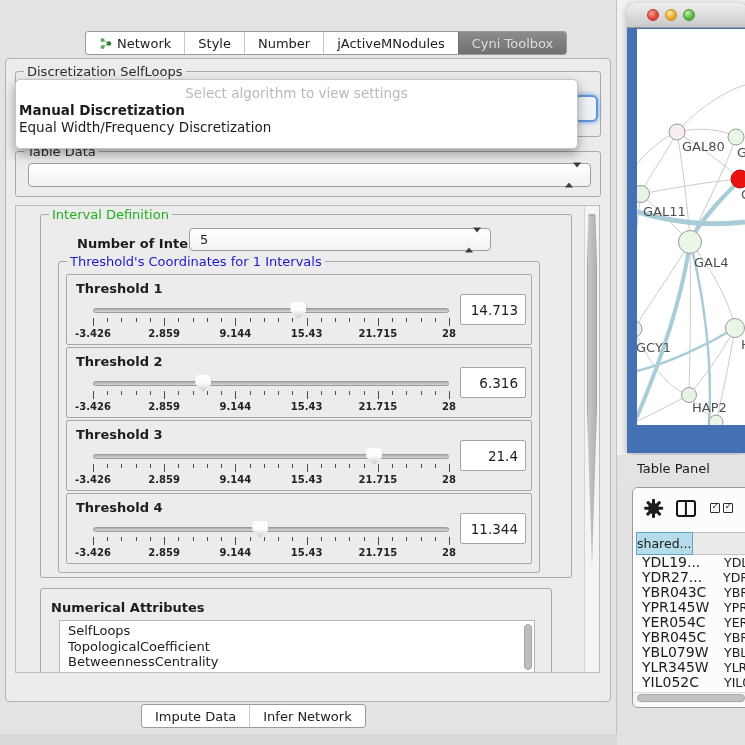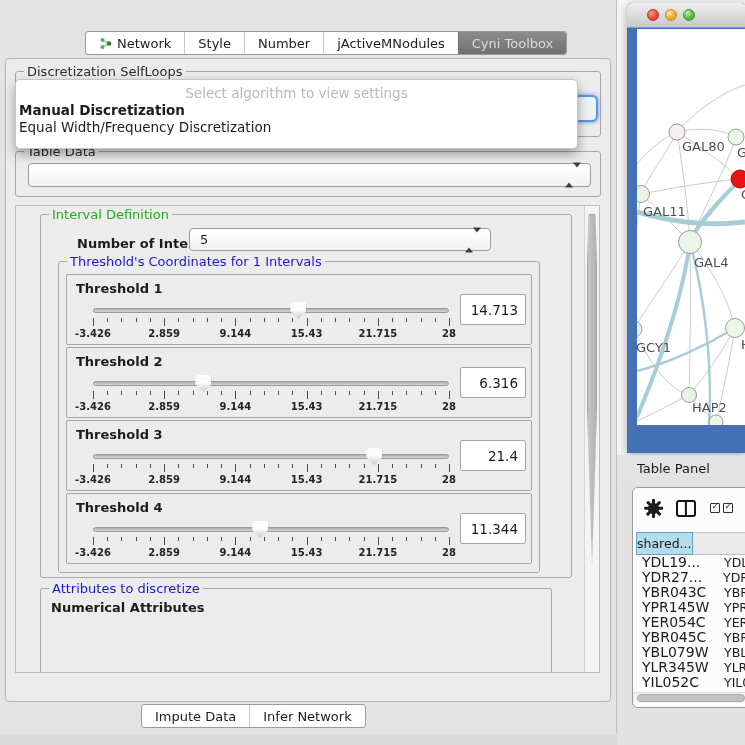--- a/index.html
+++ b/index.html
@@ -405,22 +405,29 @@
                     <span class="tick-label" style="left: 100%;">28</span>
                   </div>
     </div>
     <div class="thr-value">11.344</div>
   </div>
 </div>
         </div>
       </div>
 
       <div class="groupbox" style="left:24px; top:382px; width:512px; height:130px;">
-        <span class="group-title blue">Attributes to discretize</span>
         <span class="attr-label">Numerical Attributes</span>
+        <div class="attr-list" id="attr-list">
+          <div class="attr-scrollbar">
+            <div class="thumb2"></div>
+          </div>
+        <div class="attr-item">SelfLoops</div>
+            <div class="attr-item">TopologicalCoefficient</div>
+            <div class="attr-item">BetweennessCentrality</div>
+          </div>
       </div>
 
       <div class="v-scrollbar">
         <div class="thumb"></div>
       </div>
     </div>
 
   </div>
 
   <div class="tabstrip" id="bottom-tabs">

